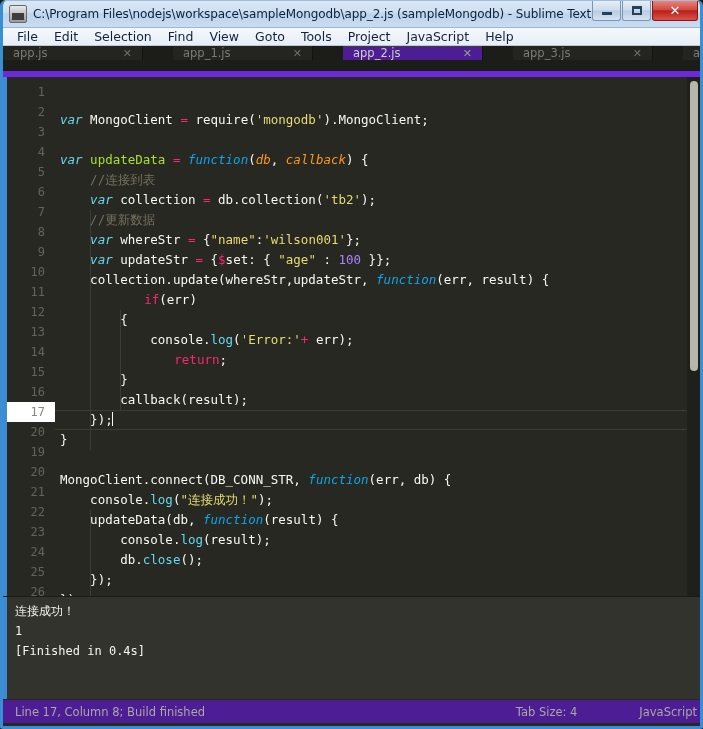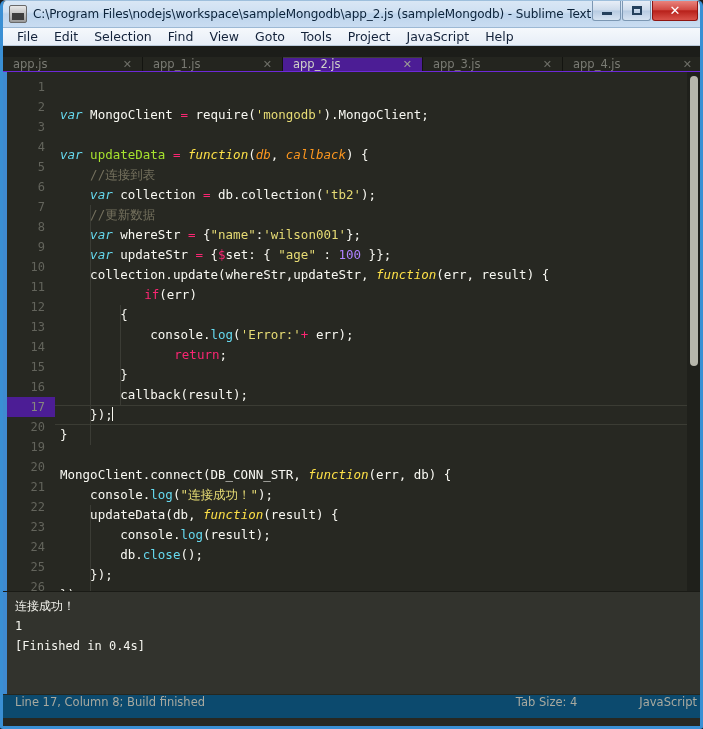--- a/index.html
+++ b/index.html
@@ -103,23 +103,24 @@
     padding: 2px 8px;
     cursor: default;
     white-space: nowrap;
   }
 
   
   .tabbar {
     height: 25px;
     background: #1c1d19;
     display: flex;
-    align-items: flex-end;
-    border-bottom: 1px solid #6d28d9;
-    overflow: hidden;
+    align-items: flex-start;
+    border-bottom: 6px solid #6d28d9;
+    overflow: hidden;
+    gap: 30px;
   }
   .tab {
     width: 140px;
     flex: 0 0 140px;
     display: flex;
     align-items: center;
     justify-content: space-between;
     padding: 0 8px 0 10px;
     box-sizing: border-box;
     background: #24251f;
@@ -178,21 +179,21 @@
     height: 20px;
     line-height: 20px;
     text-align: right;
     padding-right: 10px;
     font-family: "DejaVu Sans Mono", monospace;
     font-size: 12px;
     color: #63645c;
     box-sizing: border-box;
   }
   .gutter-line.current {
-    background: #4c1d95;
+    background: #ffffff;
     color: #86877e;
   }
   .code-area {
     flex: 1 1 auto;
     position: relative;
     padding-top: 5px;
     overflow: hidden;
     margin-top: 28px;
   }
   .code-line {
@@ -230,21 +231,21 @@
     height: 14px;
     background: #f8f8f0;
     vertical-align: -2px;
     margin-left: -1px;
   }
   
   .kw   { color: #66d9ef; font-style: italic; }
   .kw2  { color: #f92672; padding-left: 24px; }
   .op   { color: #f92672; }
   .fn   { color: #a6e22e; }
-  .fnk  { color: #fde047; font-style: italic; }
+  .fnk  { color: #0ea5e9; font-style: italic; }
   .str  { color: #e6db74; }
   .num  { color: #ae81ff; }
   .cmt  { color: #75715e; }
   .prm  { color: #fd971f; font-style: italic; }
   .mth  { color: #66d9ef; }
   .pl   { color: #f8f8f2; }
   .inv  { color: #f92672; }
 
   
   .vscroll {
@@ -284,24 +285,24 @@
     font-family: "DejaVu Sans Mono", monospace;
     font-size: 12px;
     color: #f5f5ef;
     line-height: 20px;
     white-space: pre;
   }
 
   
   .statusbar {
     height: 24px;
-    background: #0c4a6e;
+    background: #4c1d95;
     border-top: 1px solid #26271f;
     display: flex;
-    align-items: flex-start;
+    align-items: center;
     position: relative;
     box-sizing: border-box;
   }
   .status-left {
     padding-left: 12px;
     font-size: 11.5px;
     color: #a8a99f;
     font-family: "DejaVu Sans", sans-serif;
   }
   .status-right {

